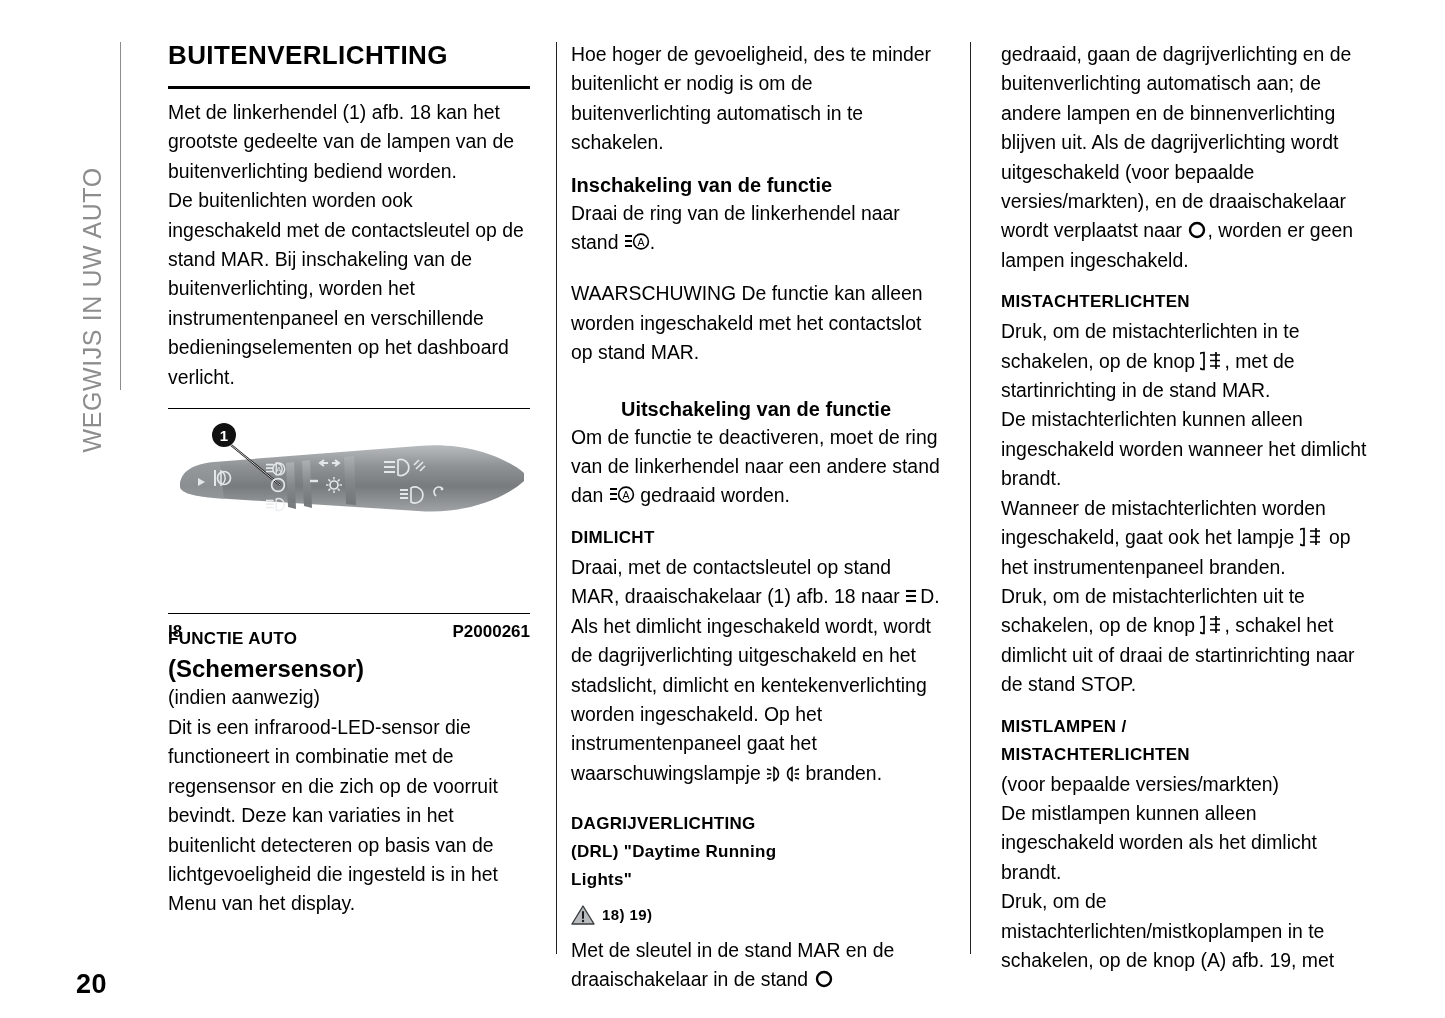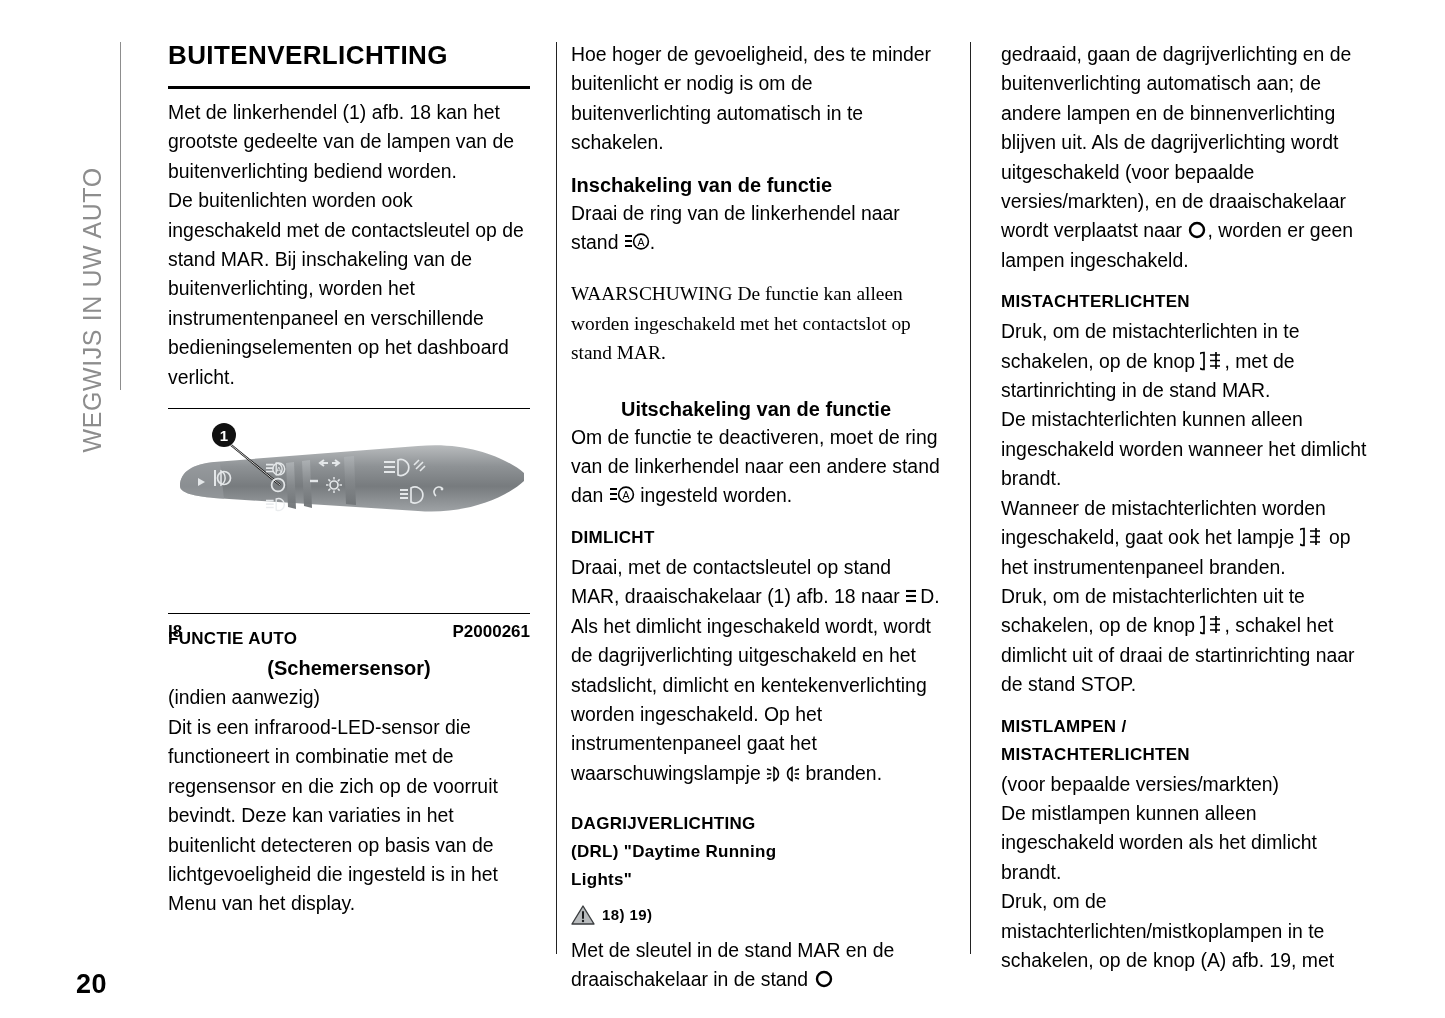--- a/index.html
+++ b/index.html
@@ -66,21 +66,21 @@
     margin:13px 0 1px 0;
     line-height:28px;
   }
   h3.sub{
     font-size:20px;
     font-weight:bold;
     margin:14px 0 0 0;
     line-height:27px;
   }
   p{margin:0;}
-  p.gap{margin-top:22px;font-family:Liberation Serif, serif;}
+  p.gap{margin-top:22px;}
 
   .rule{
     height:1px;background:#000;margin:16px 0 0 0;width:100%;
   }
 
   
   .figure{position:relative;margin-top:14px;height:176px;}
   .fig-rule{height:1px;background:#000;margin-top:6px;}
   .fig-caption{
     display:flex;justify-content:space-between;
@@ -206,21 +206,21 @@
         </g>
       </svg>
       <div class="fig-rule"></div>
       <div class="fig-caption">
         <span>I8</span>
         <span>P2000261</span>
       </div>
     </div>
 
     <h2 class="sec" style="margin-top:26px;">FUNCTIE AUTO</h2>
-    <p style="font-weight:bold;font-size:20px;text-align:center;">(Schemersensor)</p>
+    <p style="font-weight:bold;font-size:24px;">(Schemersensor)</p>
     <p>(indien aanwezig)</p>
     <p>Dit is een infrarood-LED-sensor die functioneert in combinatie met de regensensor en die zich op de voorruit bevindt. Deze kan variaties in het buitenlicht detecteren op basis van de lichtgevoeligheid die ingesteld is in het Menu van het display.</p>
   </div>
 
   <div class="col c2">
 
     <p>Hoe hoger de gevoeligheid, des te minder buitenlicht er nodig is om de buitenverlichting automatisch in te schakelen.</p>
 
     <h3 class="sub">Inschakeling van de functie</h3>
     <p><span>Draai de ring van de linkerhendel naar stand </span><span class="ico"><svg width="26" height="20" viewBox="0 0 26 20">
@@ -233,21 +233,21 @@
 
     <p class="gap">WAARSCHUWING De functie kan alleen worden ingeschakeld met het contactslot op stand MAR.</p>
 
     <h3 class="sub" style="margin-top:28px;text-align:center;">Uitschakeling van de functie</h3>
     <p><span>Om de functie te deactiveren, moet de ring van de linkerhendel naar een andere stand dan </span><span class="ico"><svg width="26" height="20" viewBox="0 0 26 20">
             <g stroke="#000" fill="none">
               <path d="M1 4 h7 M1 9 h7 M1 14 h7" stroke-width="2.1"></path>
               <circle cx="17" cy="9.5" r="7.4" stroke-width="1.6"></circle>
               <text x="17" y="13.6" font-size="10.5" fill="#000" stroke="none" text-anchor="middle" font-family="Liberation Sans, sans-serif">A</text>
             </g>
-          </svg></span><span> ingesteld worden.</span></p>
+          </svg></span><span> gedraaid worden.</span></p>
 
     <h2 class="sec">DIMLICHT</h2>
     <p><span>Draai, met de contactsleutel op stand MAR, draaischakelaar (1) afb. 18 naar </span><span class="ico"><svg width="15" height="20" viewBox="0 0 15 20">
             <g stroke="#000" fill="none" stroke-width="2.1">
               <path d="M1 5 h10"></path>
               <path d="M1 10 h10"></path>
               <path d="M1 15 h10"></path>
             </g>
           </svg></span><span>D. Als het dimlicht ingeschakeld wordt, wordt de dagrijverlichting uitgeschakeld en het stadslicht, dimlicht en kentekenverlichting worden ingeschakeld. Op het instrumentenpaneel gaat het waarschuwingslampje </span><span class="ico"><svg width="34" height="18" viewBox="0 0 34 18">
             <g stroke="#000" fill="none" stroke-width="1.5">

